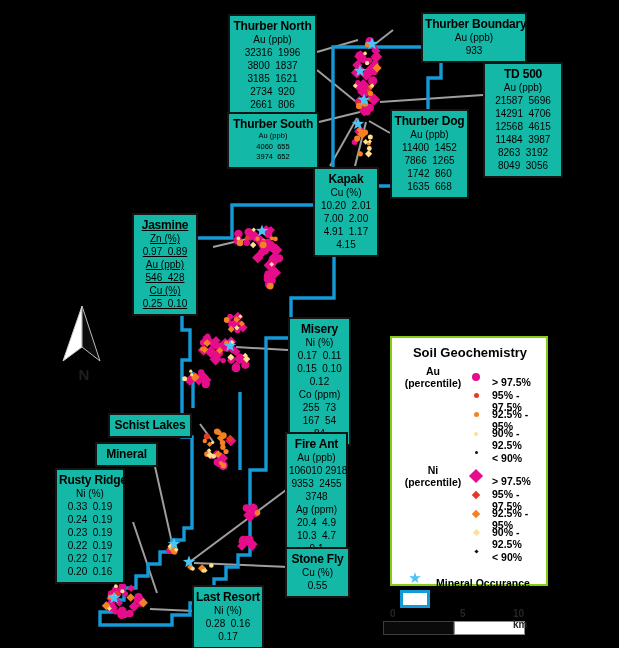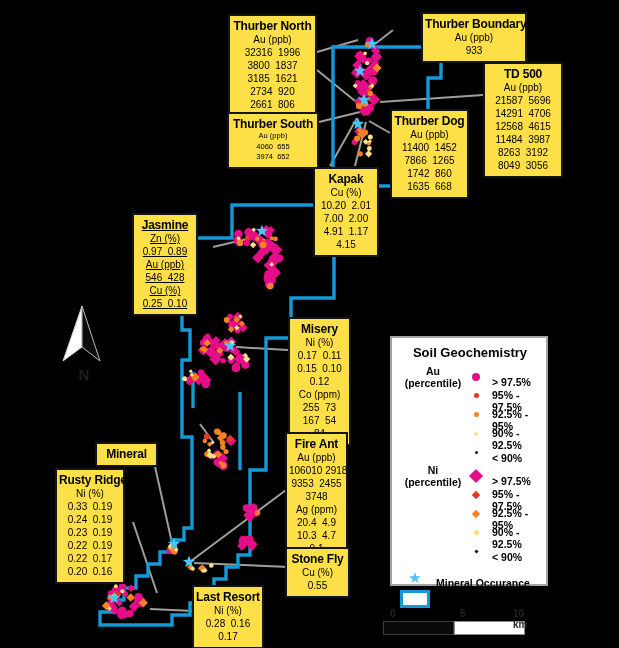--- a/index.html
+++ b/index.html
@@ -1,26 +1,26 @@
 <!DOCTYPE html>
 <html><head>
 <meta charset="utf-8">
 <style>
   html,body{margin:0;padding:0;background:#000;}
   #stage{position:relative;width:619px;height:648px;background:#000;overflow:hidden;
          font-family:"Liberation Sans", sans-serif;}
   #map-svg{position:absolute;left:0;top:0;z-index:1;}
   #callout-layer{position:absolute;left:0;top:0;width:100%;height:100%;z-index:3;}
-  .callout{position:absolute;background:#fde047;border:2px solid #141414;color:#000;
+  .callout{position:absolute;background:#14b8a6;border:2px solid #141414;color:#000;
            text-align:center;padding:3px 2px 4px;box-sizing:border-box;}
   .callout .title{font-weight:700;font-size:12px;line-height:1.2;letter-spacing:-.2px;white-space:nowrap;}
   .callout .line{font-size:10px;line-height:1.3;white-space:pre;}
   .callout.small-data .line{font-size:7.5px;line-height:1.4;}
   #legend{position:absolute;left:390px;top:336px;width:158px;height:250px;background:#fff;
-          border:2px solid #a3a3a3;z-index:2;box-sizing:border-box;padding:7px 6px 4px 8px;color:#000;}
+          border:2px solid #84cc16;z-index:2;box-sizing:border-box;padding:7px 6px 4px 8px;color:#000;}
   .legend-title{font-weight:700;font-size:13px;text-align:center;margin-bottom:7px;}
   .legend-row{display:flex;align-items:center;height:19px;}
   .section-label{width:66px;font-weight:700;font-size:10.5px;flex:none;text-align:center;}
   .mk{width:20px;flex:none;display:flex;justify-content:center;align-items:center;}
   .mk span{display:block;}
   .mk .circle{border-radius:50%;}
   .mk .diamond{transform:rotate(45deg);}
   .legend-item-text{font-weight:700;font-size:10.5px;margin-left:6px;margin-top:11px;}
   .legend-extra{display:flex;align-items:center;height:21px;margin-top:2px;}
   .legend-extra .emk{width:30px;flex:none;text-align:center;}
@@ -404,20 +404,23 @@
         <div class="title">Misery</div>
         <div class="line">Ni (%)</div>
         <div class="line">0.17  0.11</div>
         <div class="line">0.15  0.10</div>
         <div class="line">0.12</div>
         <div class="line">Co (ppm)</div>
         <div class="line">255  73</div>
         <div class="line">167  54</div>
         <div class="line">84</div>
       </div>
+      <div class="callout" style="left: 108px; top: 413px; width: 84px;">
+        <div class="title">Schist Lakes</div>
+      </div>
       <div class="callout" style="left: 95px; top: 442px; width: 63px;">
         <div class="title">Mineral</div>
       </div>
       <div class="callout" style="left: 55px; top: 468px; width: 70px;">
         <div class="title">Rusty Ridge</div>
         <div class="line">Ni (%)</div>
         <div class="line">0.33  0.19</div>
         <div class="line">0.24  0.19</div>
         <div class="line">0.23  0.19</div>
         <div class="line">0.22  0.19</div>

